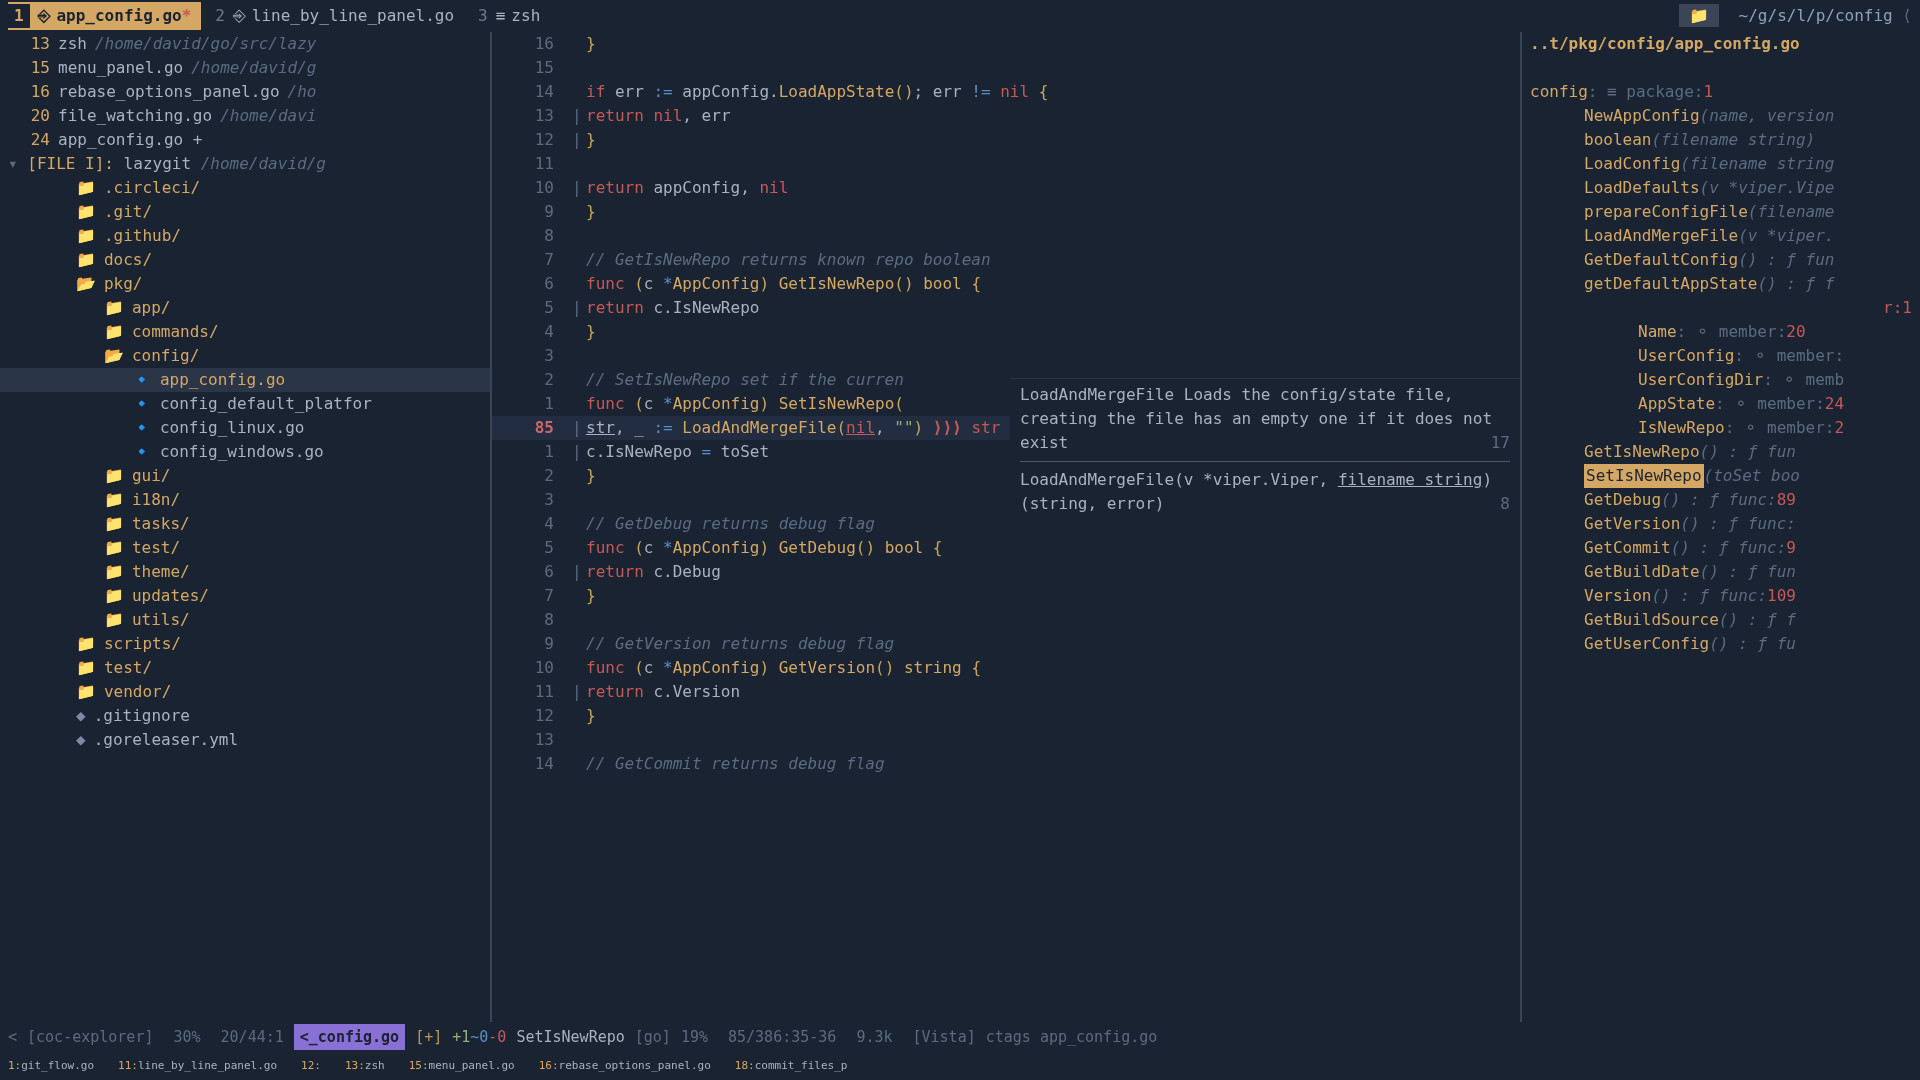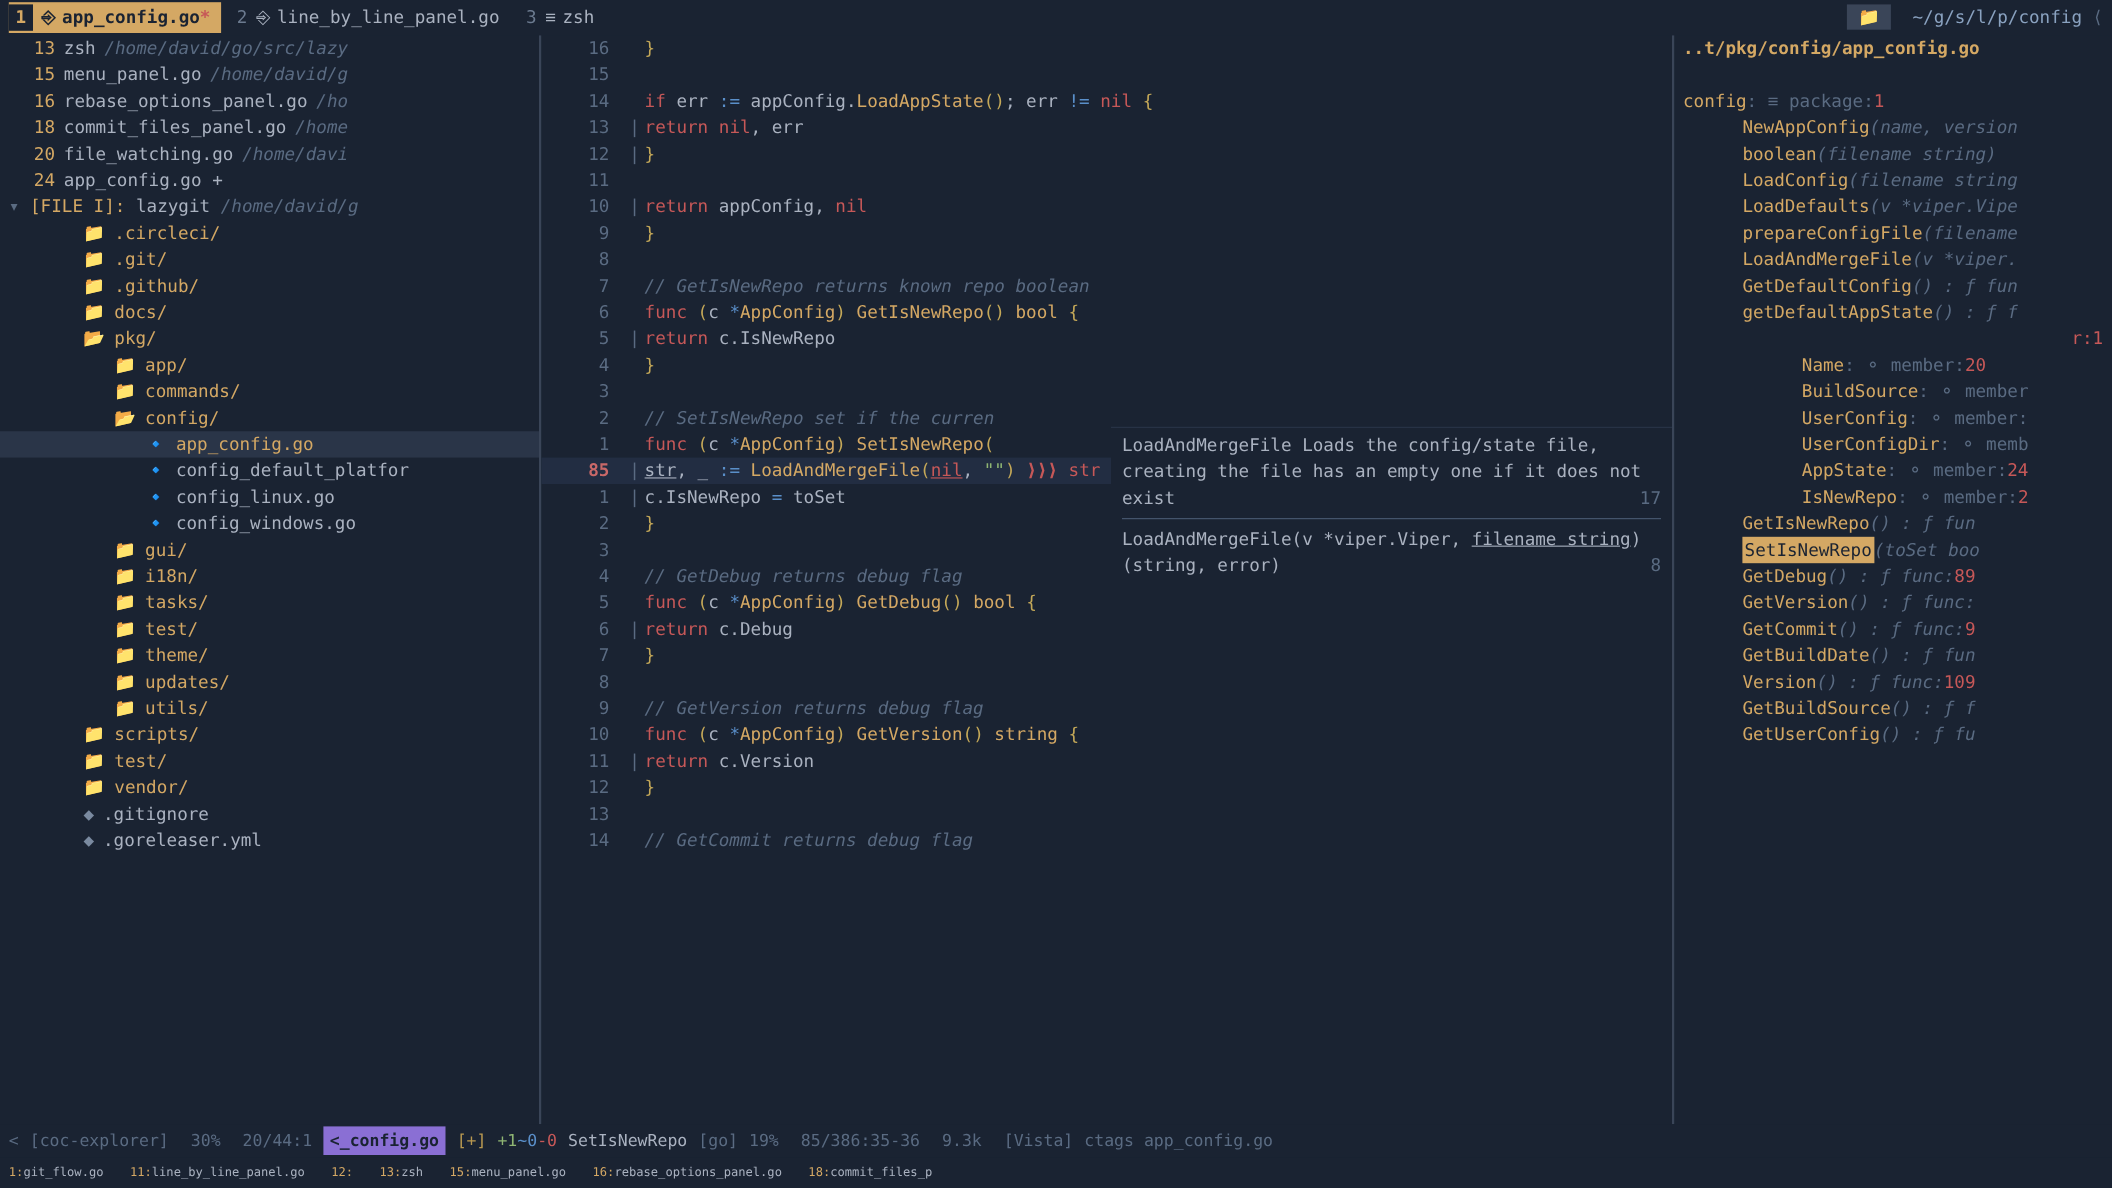--- a/index.html
+++ b/index.html
@@ -72,21 +72,21 @@
 .paren { color: #c4a858; }
 .nil { color: #c65858; }
 .cursor-line { background: #222d42; }
 .editor-line.cursor-line .gutter { color: #c96868; font-weight: bold; }
 
 .tooltip {
   position: absolute;
   background: #1a2332;
   color: #aab2c0;
   padding: 4px 10px;
-  top: 356px;
+  top: 346px;
   left: 518px;
   right: 0;
   border-top: 1px solid #2a3548;
   z-index: 10;
 }
 .tooltip-sig { margin-top: 6px; border-top: 1px solid #4a5a72; padding-top: 6px; }
 .tooltip-hl { text-decoration: underline; color: #aab2c0; }
 .tooltip-num { float: right; color: #5a6b82; }
 
 .outline { width: 400px; border-left: 2px solid #3a4558; overflow: hidden; }
@@ -157,25 +157,20 @@
             <span class="lnum">15</span>
             <span class="fname">menu_panel.go</span>
             <span class="fpath">/home/david/g</span>
           </div>
           <div class="sidebar-line">
             <span class="lnum">16</span>
             <span class="fname">rebase_options_panel.go</span>
             <span class="fpath">/ho</span>
           </div>
           <div class="sidebar-line">
-            <span class="lnum">18</span>
-            <span class="fname">commit_files_panel.go</span>
-            <span class="fpath">/home</span>
-          </div>
-          <div class="sidebar-line">
             <span class="lnum">20</span>
             <span class="fname">file_watching.go</span>
             <span class="fpath">/home/davi</span>
           </div>
           <div class="sidebar-line">
             <span class="lnum">24</span>
             <span class="fname">app_config.go +</span>
             <span class="fpath"></span>
           </div>
         </div>
@@ -536,25 +531,20 @@
           <div class="outline-item">
             <span class="outline-indent"></span>
             <span style="flex:1"></span>
             <span class="outline-num">r:1</span>
           </div>
           <div class="outline-item">
             <span class="outline-indent2"></span>
             <span class="outline-member">Name</span>
             <span class="outline-meta"> : ⚬ member:</span>
             <span class="outline-num">20</span>
-          </div>
-          <div class="outline-item">
-            <span class="outline-indent2"></span>
-            <span class="outline-member">BuildSource</span>
-            <span class="outline-meta"> : ⚬ member</span>
           </div>
           <div class="outline-item">
             <span class="outline-indent2"></span>
             <span class="outline-member">UserConfig</span>
             <span class="outline-meta"> : ⚬ member:</span>
           </div>
           <div class="outline-item">
             <span class="outline-indent2"></span>
             <span class="outline-member">UserConfigDir</span>
             <span class="outline-meta"> : ⚬ memb</span>

